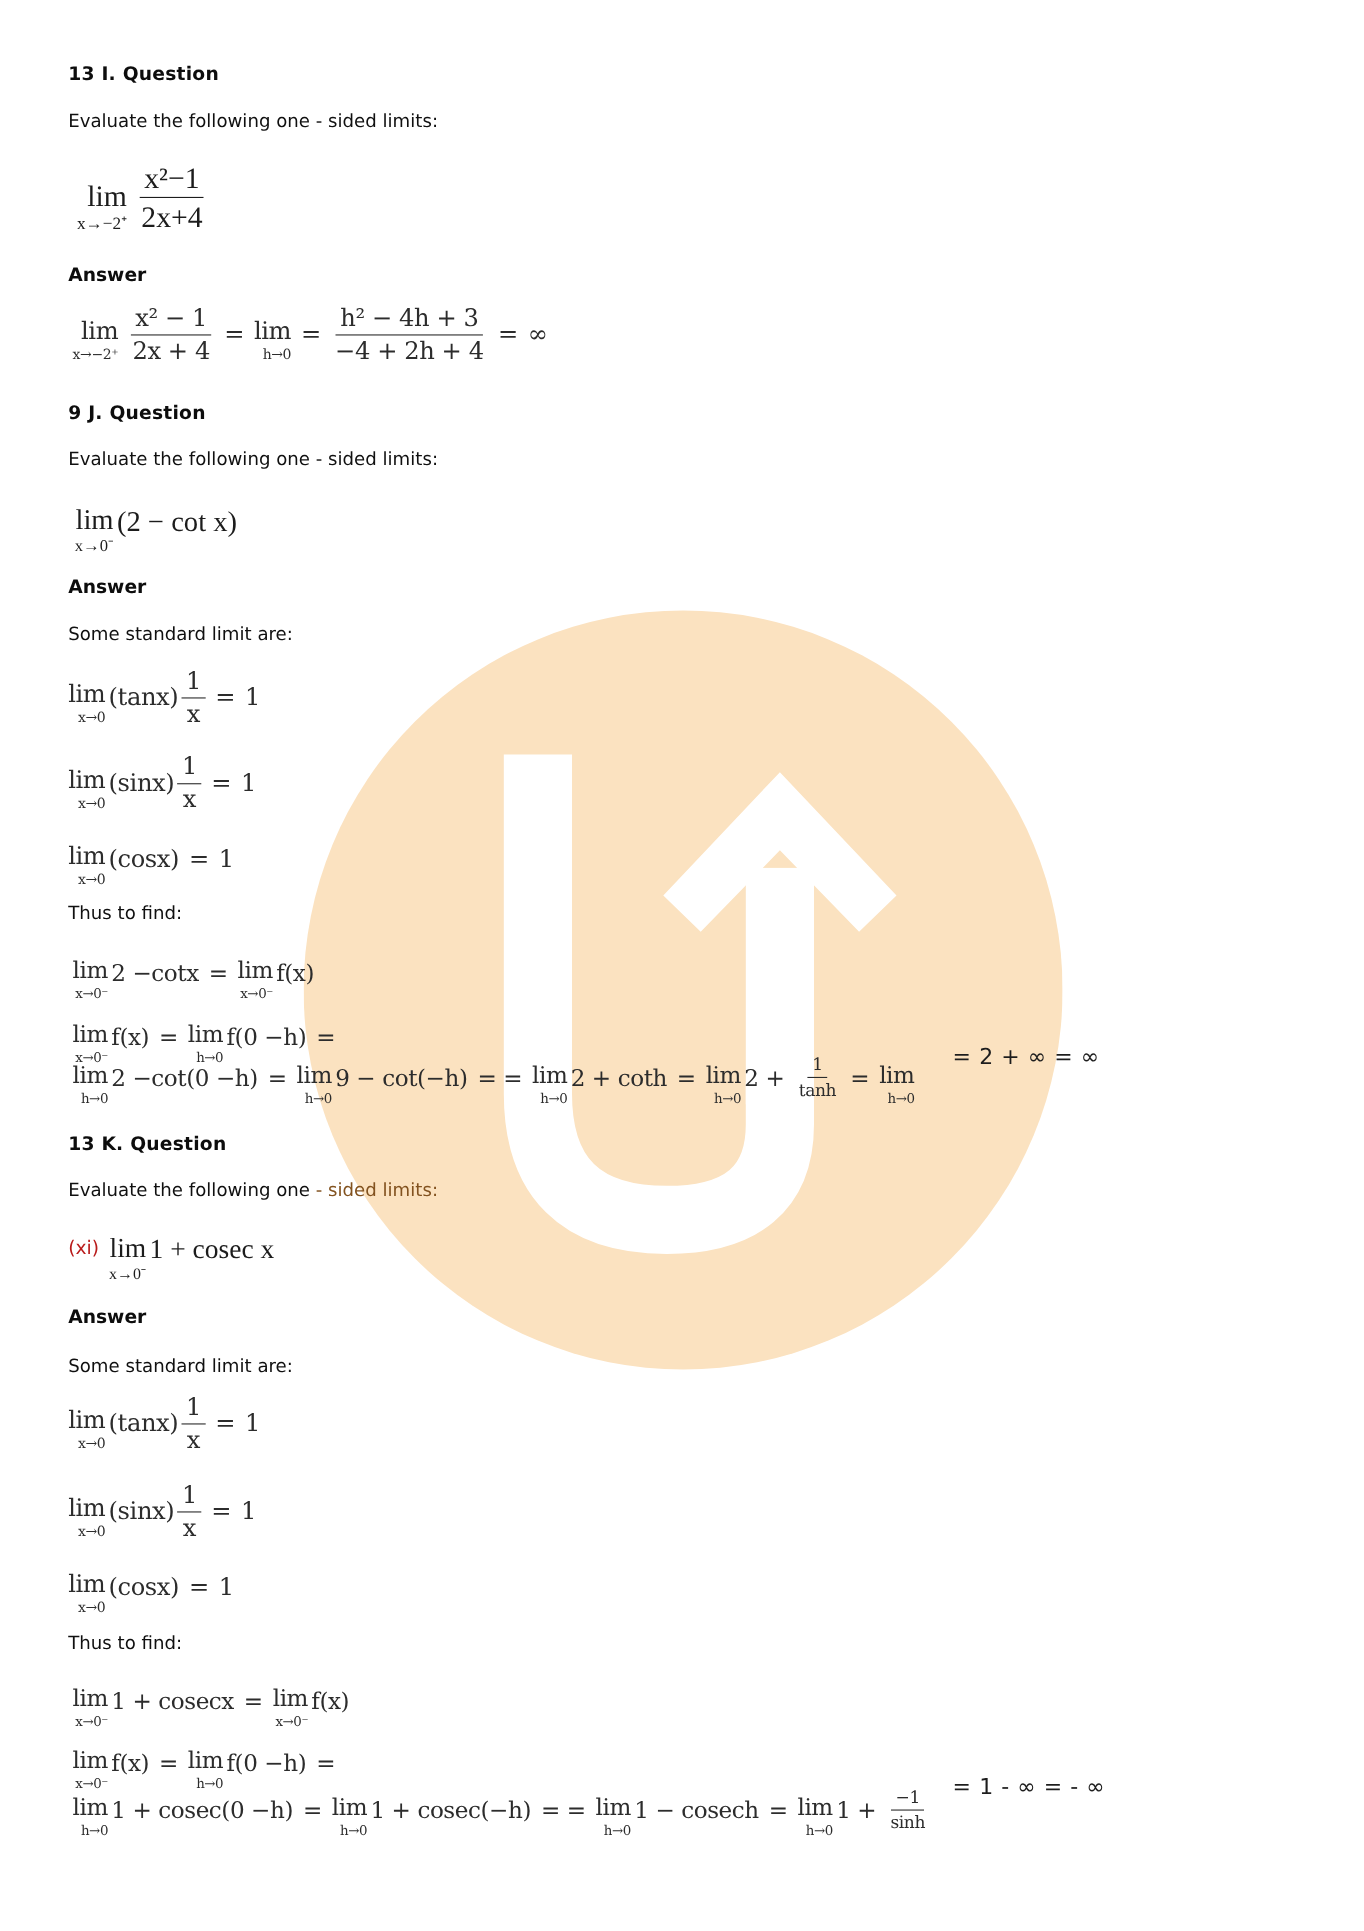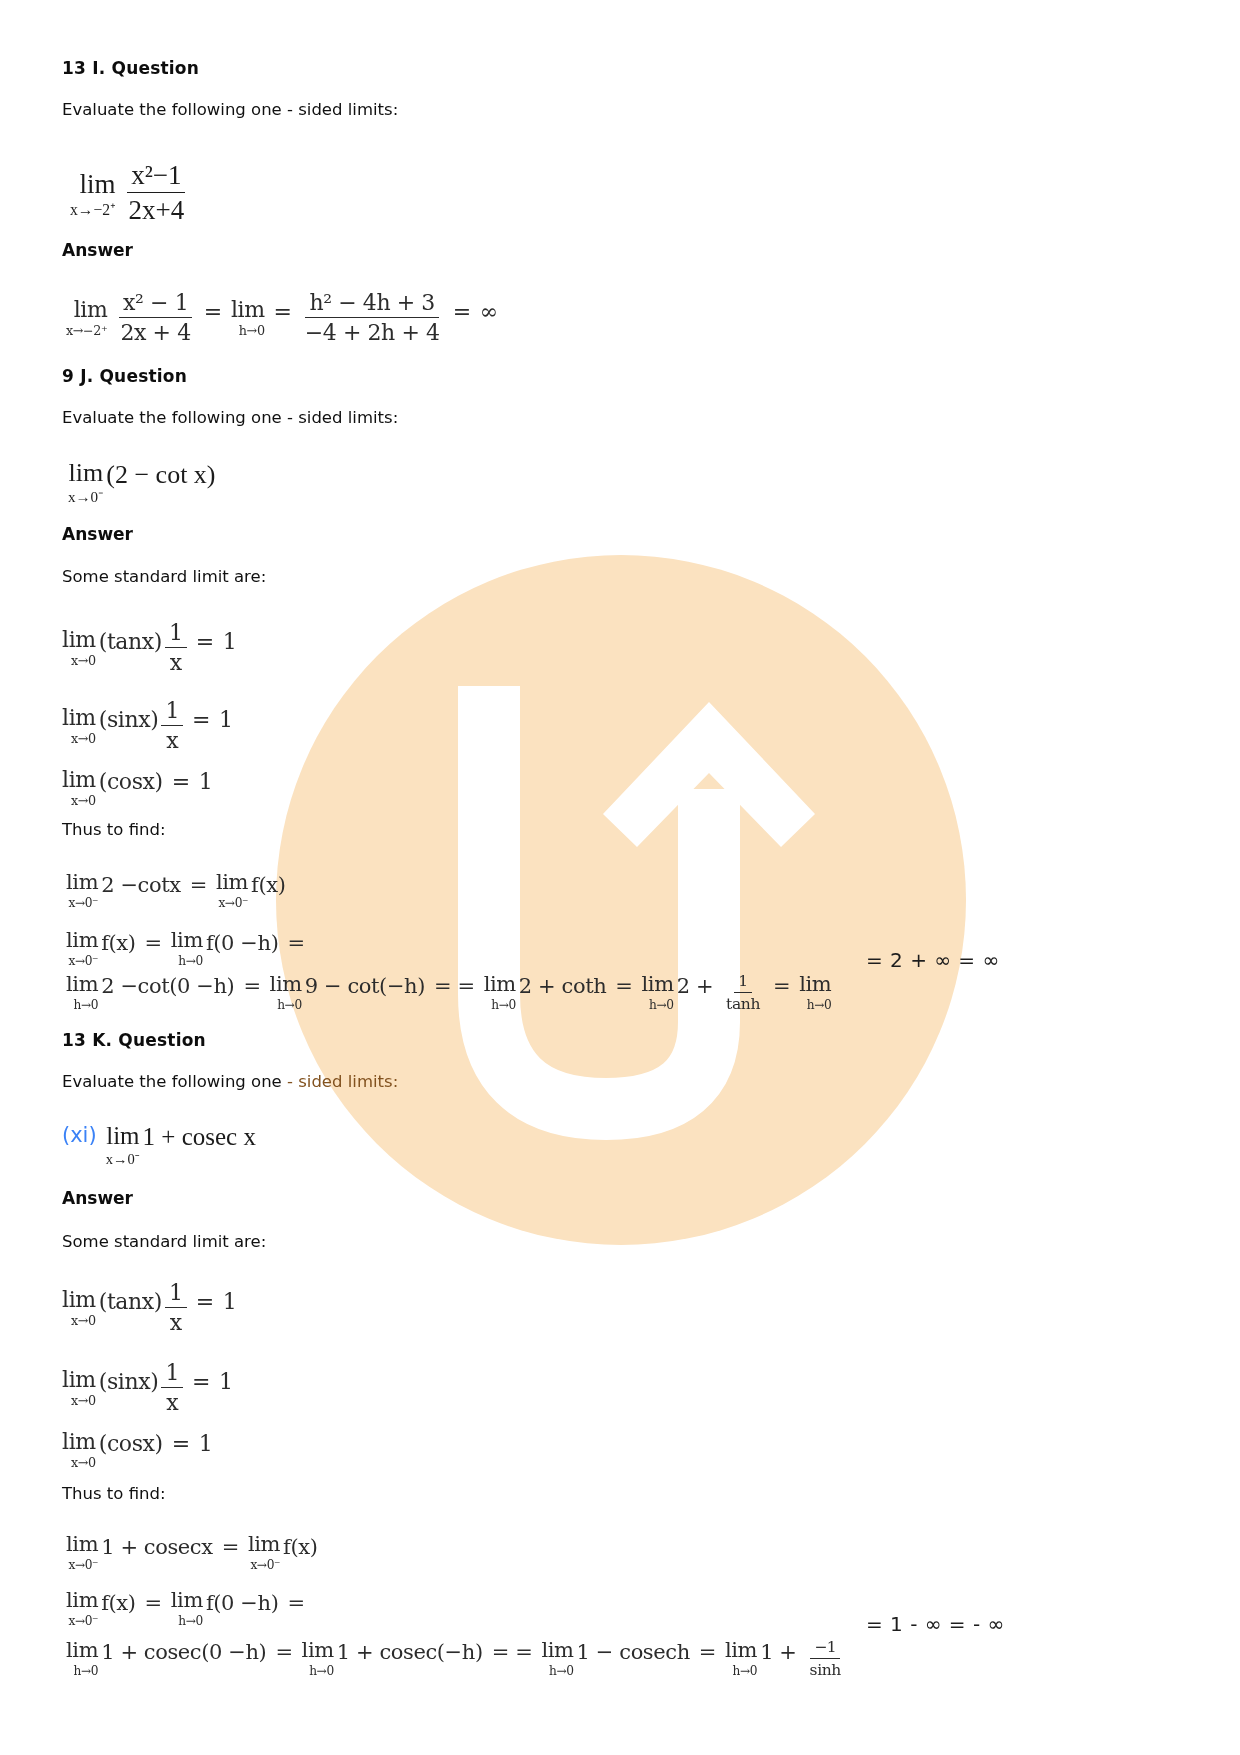--- a/index.html
+++ b/index.html
@@ -27,28 +27,28 @@
   .m25 { font-size: 25px; }
   .m22 { font-size: 22px; }
   .m21 { font-size: 21px; }
 
   .lim { display: inline-flex; flex-direction: column; align-items: flex-end;
          line-height: 1; transform: translateY(0.30em); }
   .lim .sub { font-size: 0.58em; margin-top: 4px; }
 
   .frac { display: inline-flex; flex-direction: column; align-items: center;
           line-height: 1.05; text-align: center; }
-  .frac .num { padding: 0 4px 3px; border-bottom: 1.6px solid currentColor; margin-top: 13px; }
+  .frac .num { padding: 0 4px 3px; border-bottom: 1.6px solid currentColor; }
   .frac .den { padding: 3px 4px 0; }
   .frac.small { font-size: 0.74em; }
 
   .res { font-family: "DejaVu Sans", sans-serif; font-size: 20px; color: #1d1d1d;
          letter-spacing: .5px; white-space: nowrap; }
 
-  .idx { font-family: "DejaVu Sans", sans-serif; font-size: 21px; color: #3b82f6;
+  .idx { font-family: "DejaVu Sans", sans-serif; font-size: 17px; color: #b91c1c;
          transform: translateY(-2px); }
 
   .logo { display: flex; align-items: flex-start; }
   .logo-text { margin-left: 8px; position: relative; }
   .brand { font-size: 44px; font-weight: 800; letter-spacing: -2.5px; color: #141414;
            line-height: 1; }
   .reg { font-size: 12px; position: relative; top: -20px; left: 3px; color: #222; }
   .tagline { font-family: "DejaVu Serif", serif; font-style: italic; font-size: 11px;
              color: #1a1a1a; text-align: right; margin-top: -2px; }
 </style>

